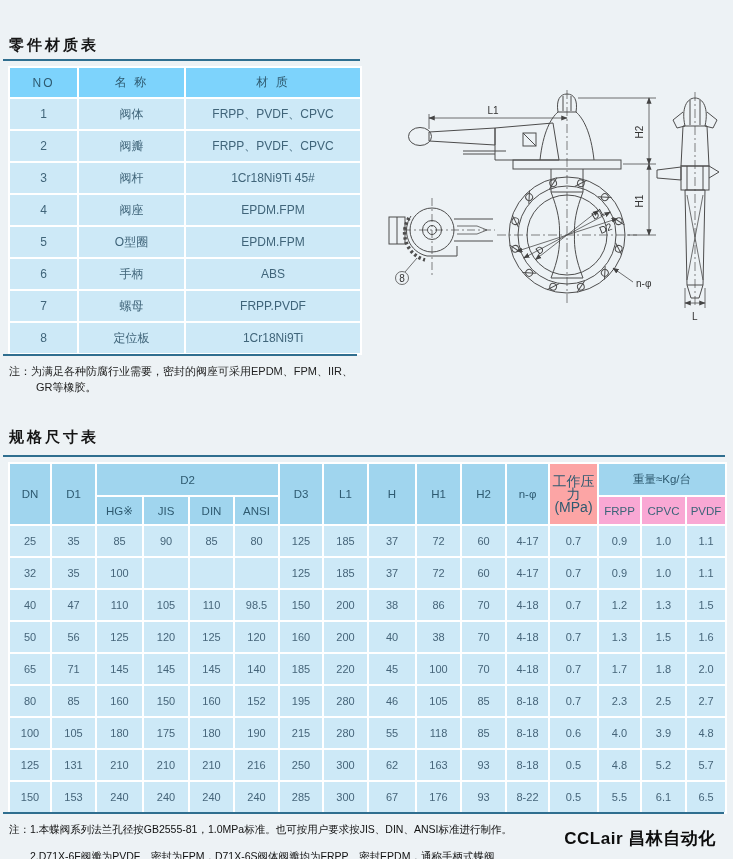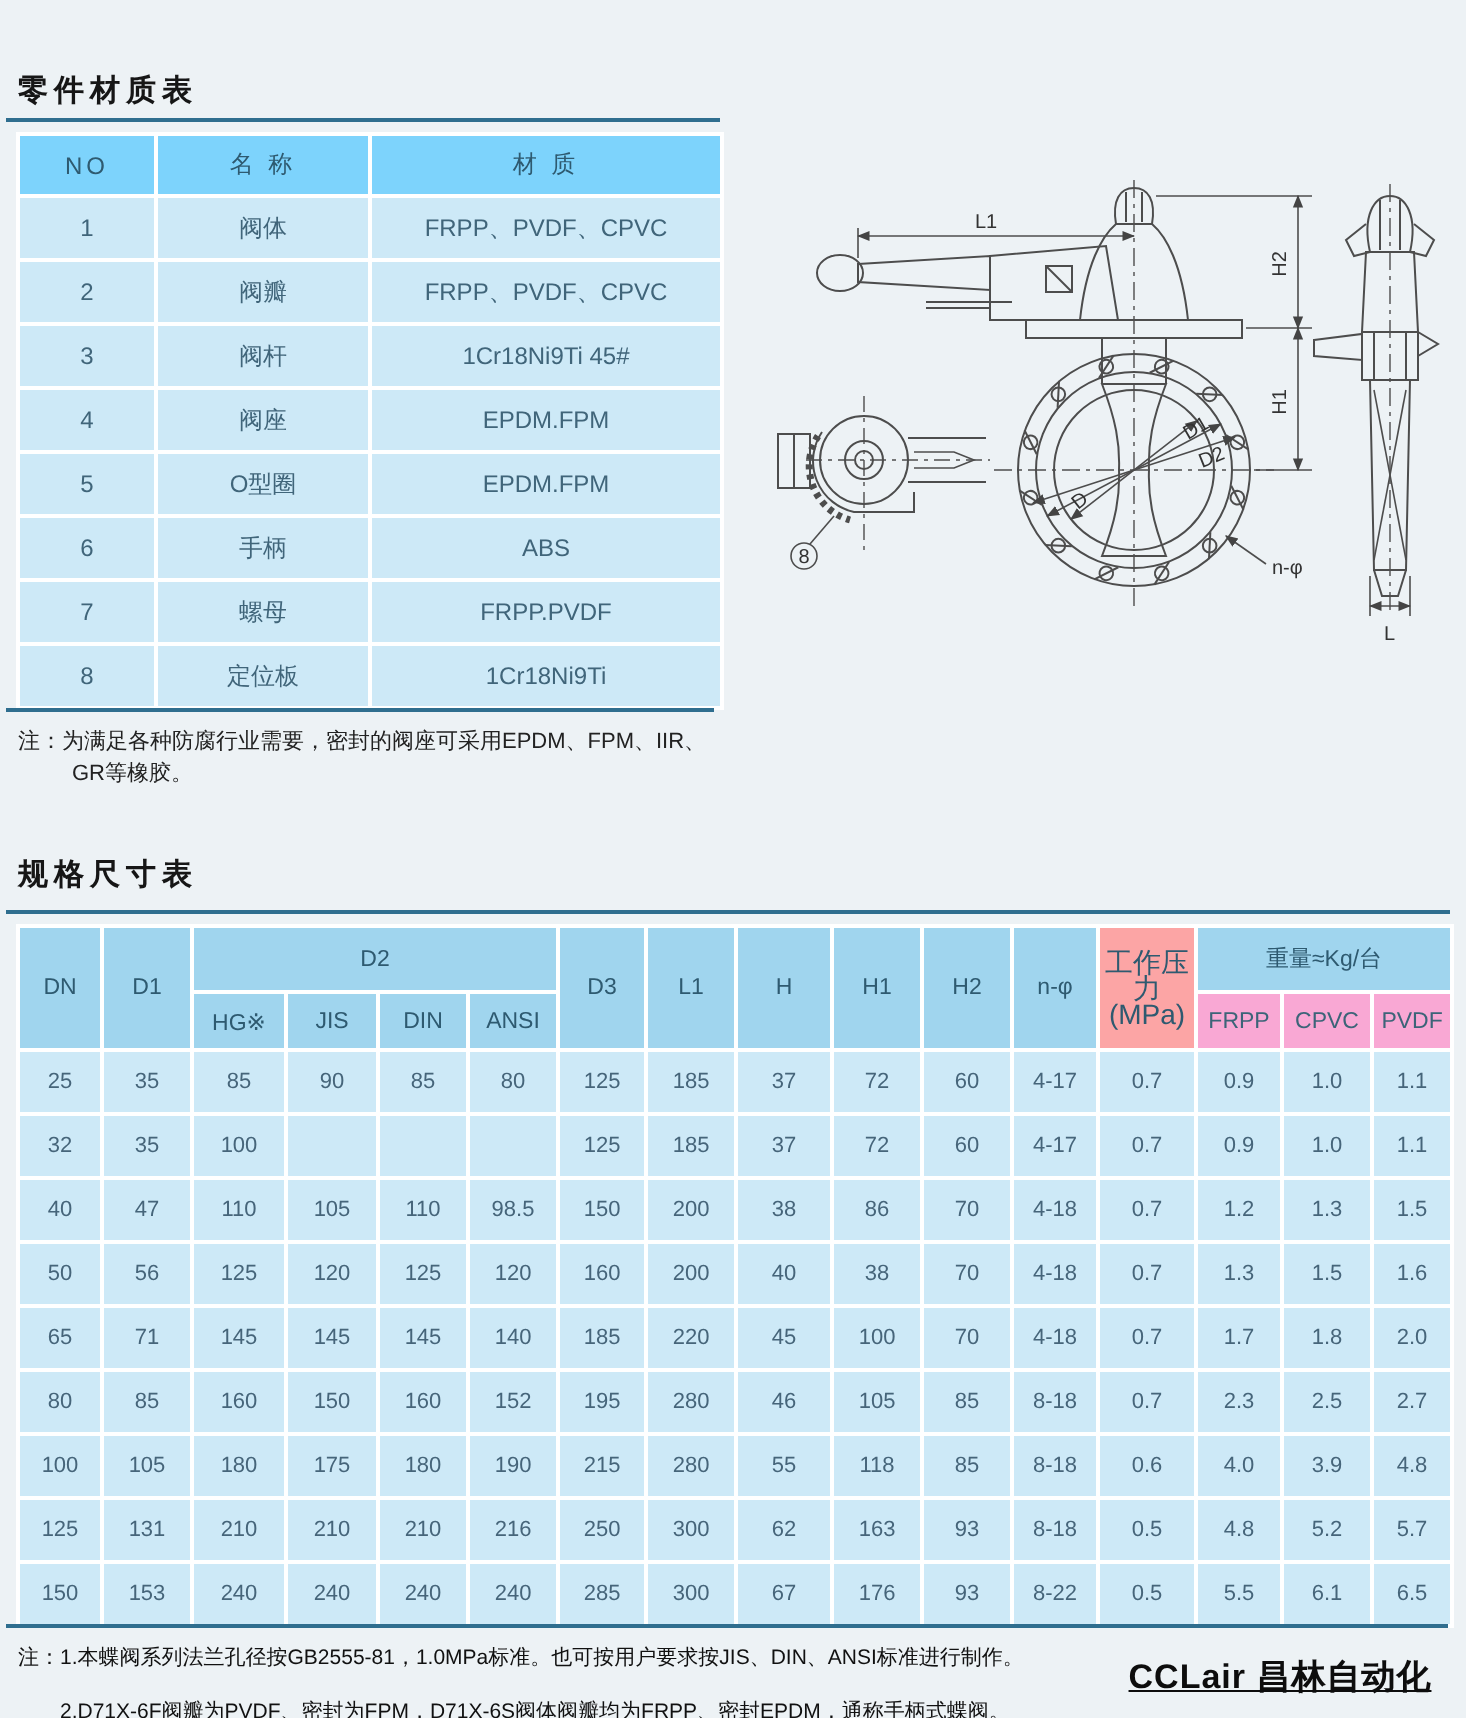--- a/index.html
+++ b/index.html
@@ -47,21 +47,20 @@
 
   .footnotes {
     position:absolute; left:9px; top:822px; width:555px;
     font-size:10.5px; line-height:15px; color:#111;
   }
   .footnotes .indent { padding-left:21px;margin-top:12px; }
   .brand {
     position:absolute; right:8px; top:827px; width:170px;
     font-size:17px; font-weight:bold; text-align:center; color:#0d0d0d;
     letter-spacing:0.5px;
-    text-decoration:underline;
   }
 
   
   .drawing { position:absolute; left:375px; top:70px; }
   .drawing text { font-family:"Liberation Sans","DejaVu Sans",sans-serif; font-size:10px; fill:#333; }
 </style>
 </head>
 <body>
 
 <div class="page">

